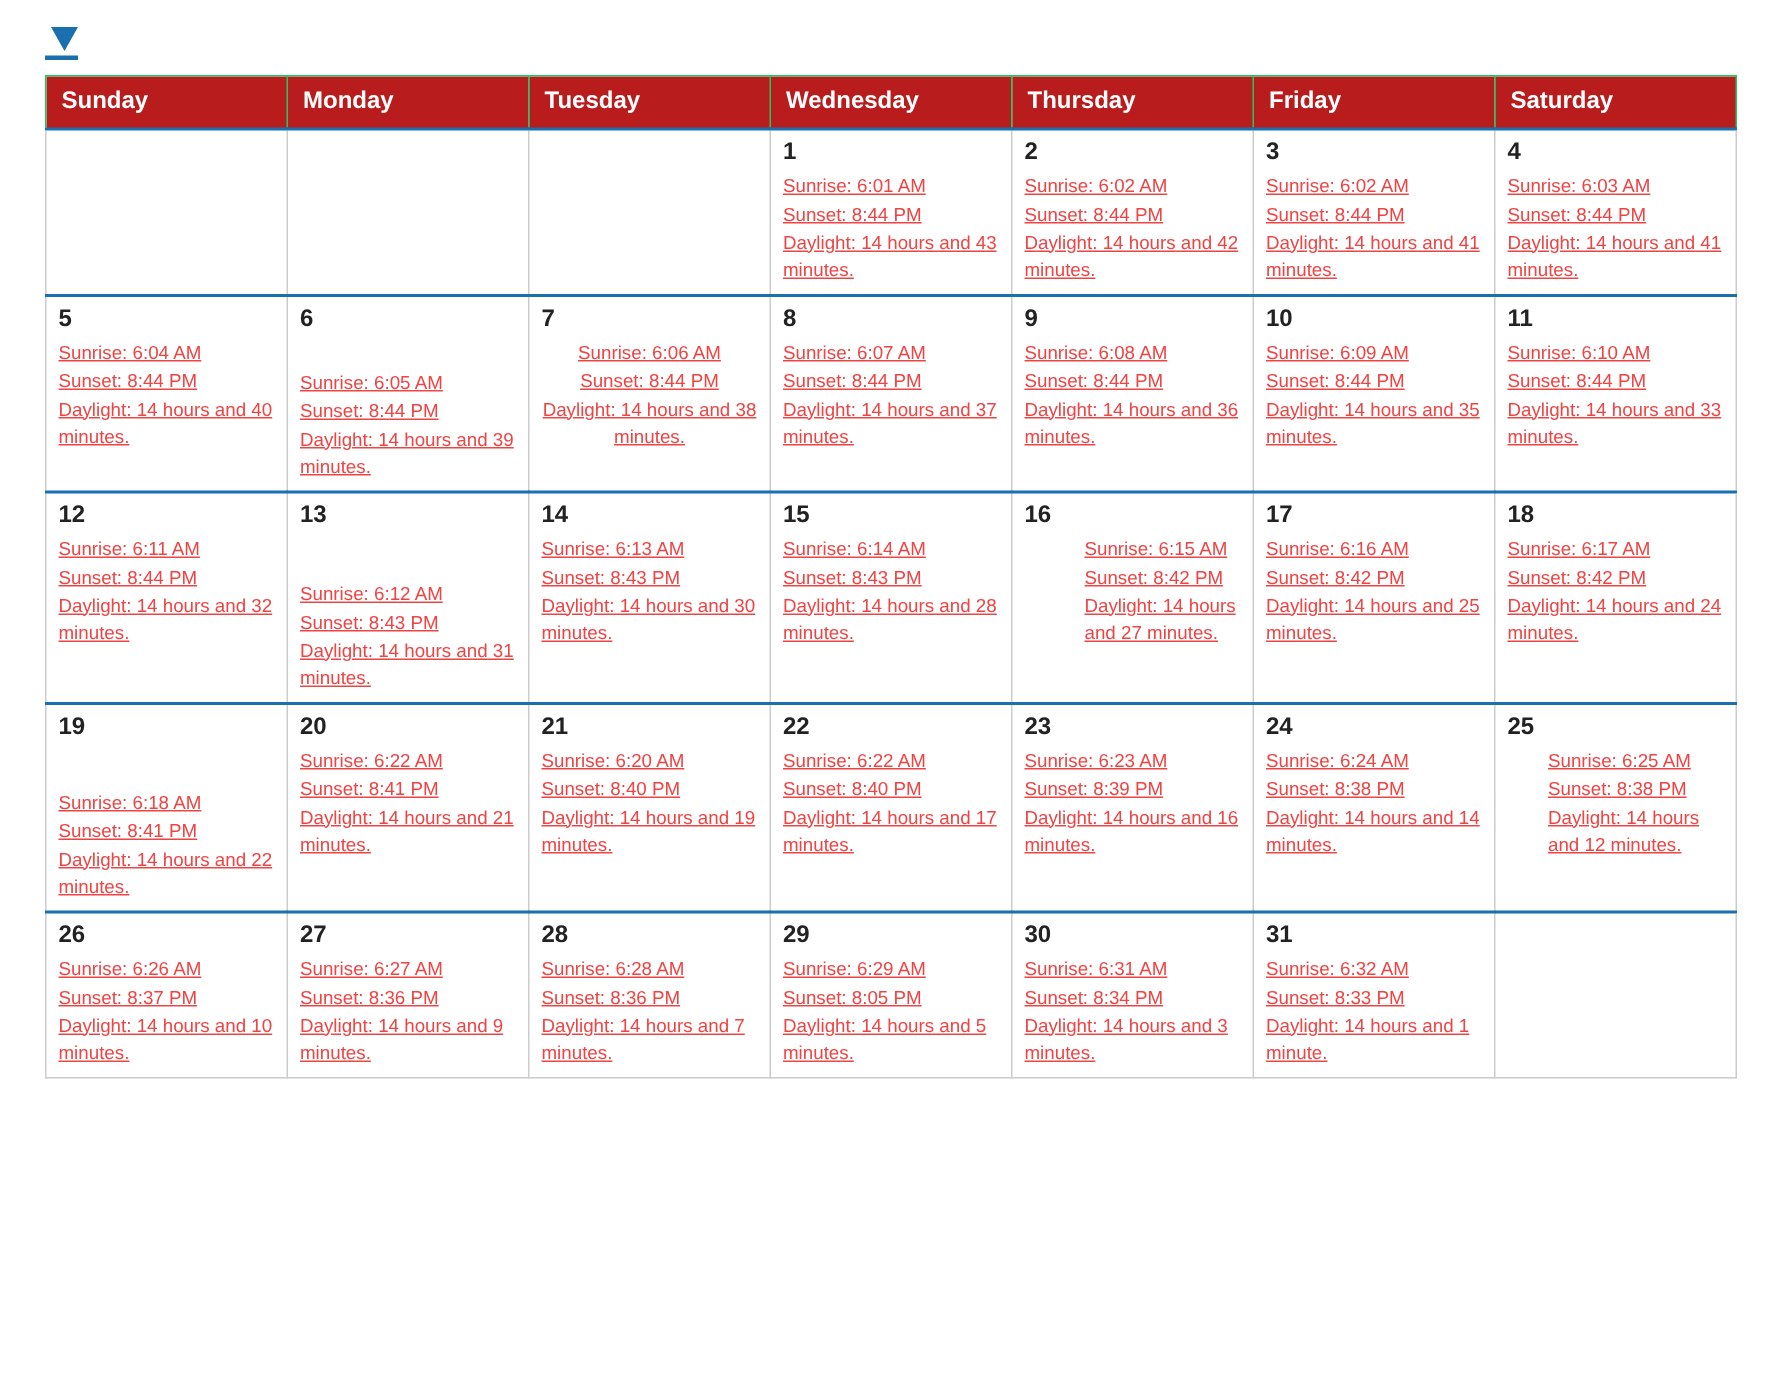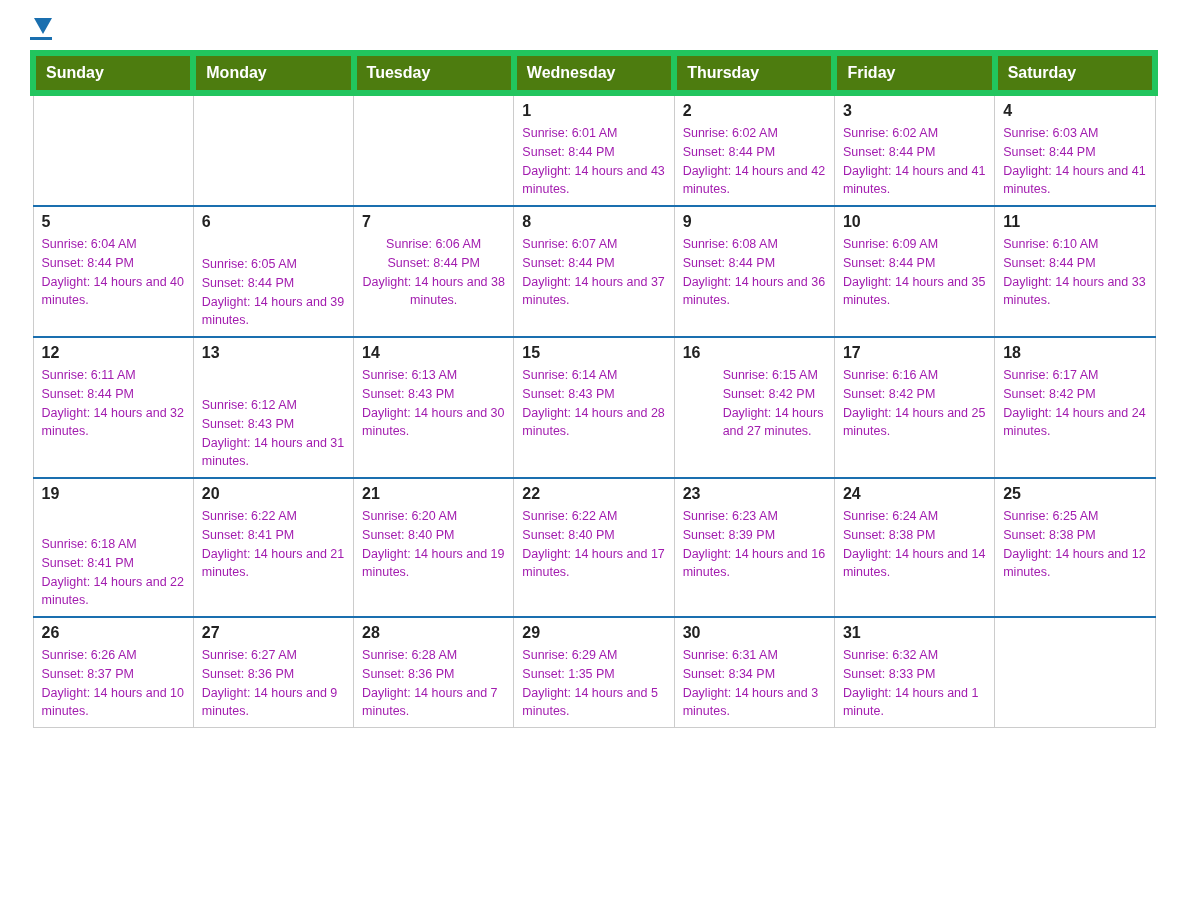--- a/index.html
+++ b/index.html
@@ -29,48 +29,49 @@
       font-size: 20px;
       color: #444;
       margin-top: 4px;
     }
     .calendar {
       width: 100%;
       border-collapse: collapse;
       margin-top: 10px;
     }
     .calendar thead tr th {
-      background: #4d7c0f;
+      background: #b91c1c;
       color: #fff;
       font-size: 16px;
       font-weight: bold;
       padding: 8px 10px;
       text-align: left;
-      border: 6px solid #22c55e;
+      border: 1px solid #22c55e;
     }
     .calendar tbody tr td {
       vertical-align: top;
       border: 1px solid #ccc;
       padding: 6px 8px;
       width: 14.28%;
       min-height: 100px;
     }
     .calendar tbody tr {
       border-top: 2px solid #1a6faf;
     }
     .day-number {
       font-size: 16px;
       font-weight: bold;
       color: #222;
       margin-bottom: 4px;
     }
     .day-info {
       font-size: 12.5px;
-      color: #a21caf;
+      color: #ef4444;
       line-height: 1.5;
+      text-decoration: underline;
     }
     .empty-cell {
       background: #fff;
     }
     
     .logo-svg {
       display: flex;
       align-items: center;
     }
     .logo-name {
@@ -293,21 +294,21 @@
 Daylight: 14 hours and 16 minutes.</div>
         </td>
         <td>
           <div class="day-number">24</div>
           <div class="day-info" style="white-space: pre-line;">Sunrise: 6:24 AM
 Sunset: 8:38 PM
 Daylight: 14 hours and 14 minutes.</div>
         </td>
         <td>
           <div class="day-number">25</div>
-          <div class="day-info" style="white-space: pre-line;">Sunrise: 6:25 AM
+          <div class="day-info" style="white-space: pre-line; margin-left: 27px;">Sunrise: 6:25 AM
 Sunset: 8:38 PM
 Daylight: 14 hours and 12 minutes.</div>
         </td>
       </tr>
       <tr>
         <td>
           <div class="day-number">26</div>
           <div class="day-info" style="white-space: pre-line;">Sunrise: 6:26 AM
 Sunset: 8:37 PM
 Daylight: 14 hours and 10 minutes.</div>
@@ -320,21 +321,21 @@
         </td>
         <td>
           <div class="day-number">28</div>
           <div class="day-info" style="white-space: pre-line;">Sunrise: 6:28 AM
 Sunset: 8:36 PM
 Daylight: 14 hours and 7 minutes.</div>
         </td>
         <td>
           <div class="day-number">29</div>
           <div class="day-info" style="white-space: pre-line;">Sunrise: 6:29 AM
-Sunset: 1:35 PM
+Sunset: 8:05 PM
 Daylight: 14 hours and 5 minutes.</div>
         </td>
         <td>
           <div class="day-number">30</div>
           <div class="day-info" style="white-space: pre-line;">Sunrise: 6:31 AM
 Sunset: 8:34 PM
 Daylight: 14 hours and 3 minutes.</div>
         </td>
         <td>
           <div class="day-number">31</div>

